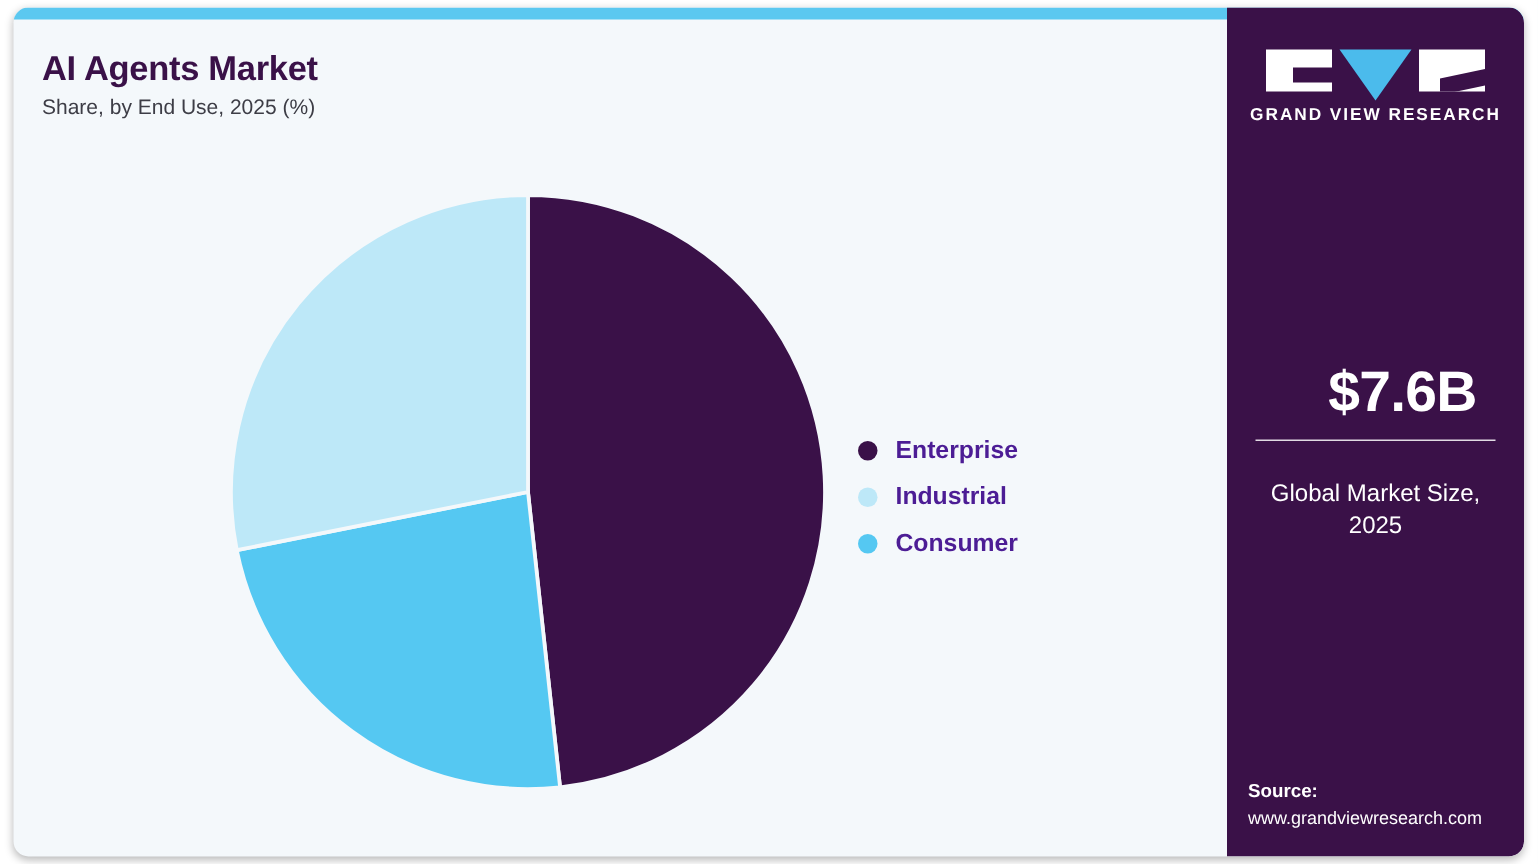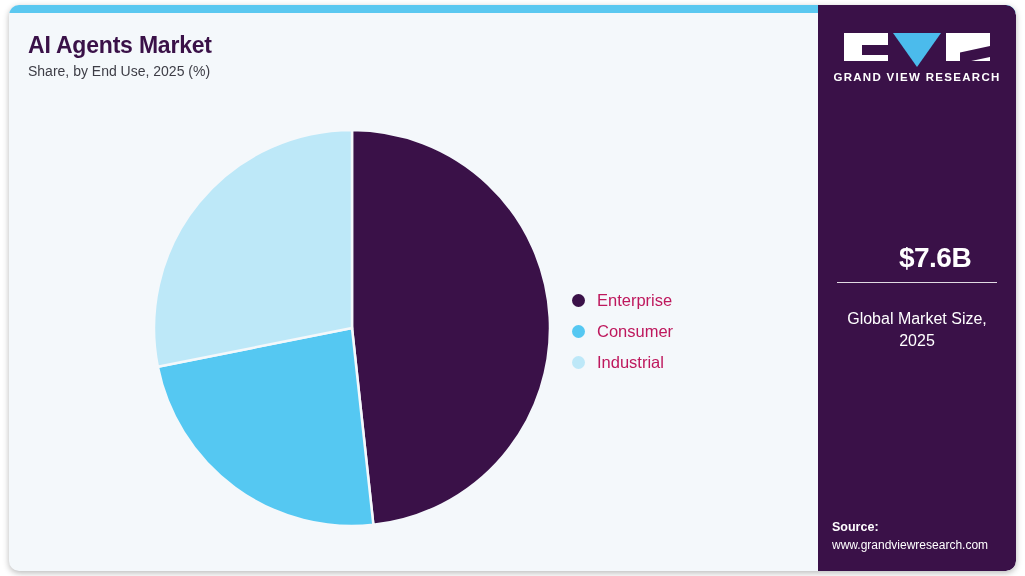--- a/index.html
+++ b/index.html
@@ -63,22 +63,23 @@
     height: 31px;
   }
   .legend-dot {
     width: 13px; height: 13px;
     border-radius: 50%;
     margin-right: 12px;
     flex: 0 0 auto;
   }
   .legend-label {
     font-size: 16.5px;
-    color: #be185d;
+    color: #4c1d95;
     white-space: nowrap;
+    font-weight: bold;
   }
   
   .panel {
     position: absolute;
     right: 0; top: 0;
     width: 198px; height: 566px;
     background: #3a1148;
     border-radius: 0 10px 10px 0;
     color: #ffffff;
   }
@@ -135,21 +136,21 @@
     letter-spacing: 1.3px;
     color: #ffffff;
   }
   .stat {
     position: absolute;
     left: 0; top: 238px;
     width: 198px;
     text-align: center;
   }
   .stat-value {
-    font-size: 28px;
+    font-size: 38px;
     font-weight: bold;
     letter-spacing: -0.5px;
     line-height: 1.05;
     margin-left: 36px;
   }
   .stat-divider {
     width: 160px; height: 1px;
     background: #ffffff;
     opacity: 0.85;
     margin: 10px auto 9px auto;
@@ -198,26 +199,26 @@
           </g>
       </svg>
     </div>
 
     <div class="legend" id="legend">
         <div class="legend-row">
           <span class="legend-dot" style="background: rgb(58, 17, 72);"></span>
           <span class="legend-label">Enterprise</span>
         </div>
         <div class="legend-row">
+          <span class="legend-dot" style="background: rgb(189, 232, 248);"></span>
+          <span class="legend-label">Industrial</span>
+        </div>
+        <div class="legend-row">
           <span class="legend-dot" style="background: rgb(85, 200, 242);"></span>
           <span class="legend-label">Consumer</span>
-        </div>
-        <div class="legend-row">
-          <span class="legend-dot" style="background: rgb(189, 232, 248);"></span>
-          <span class="legend-label">Industrial</span>
         </div>
       </div>
 
   </div>
 
   <div class="panel">
 
     <div class="logo">
       <div class="logo-marks">
         <span class="logo-g"></span>

